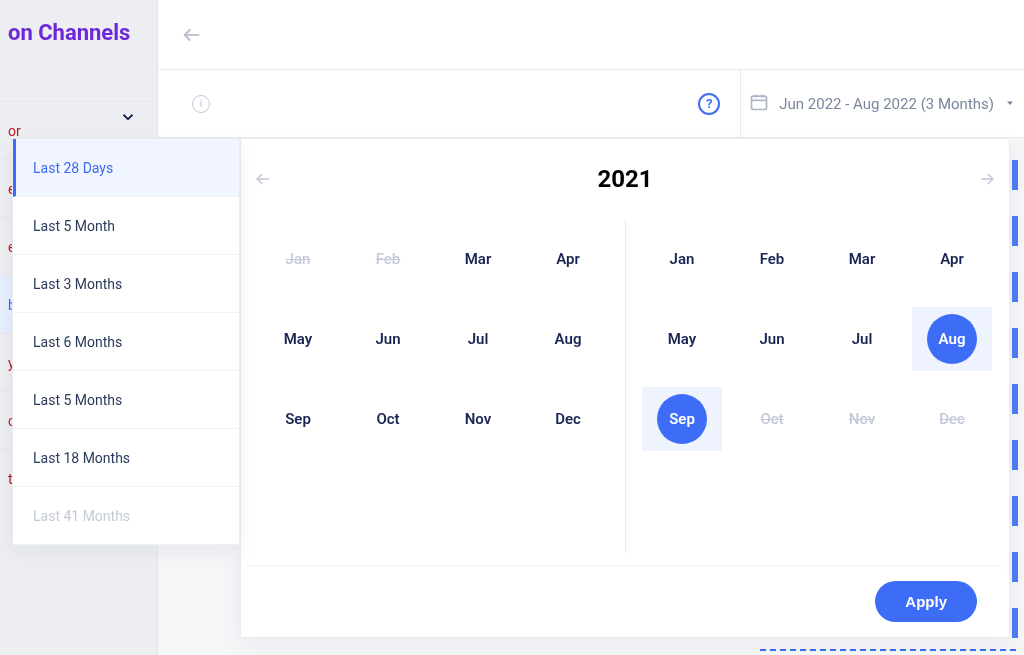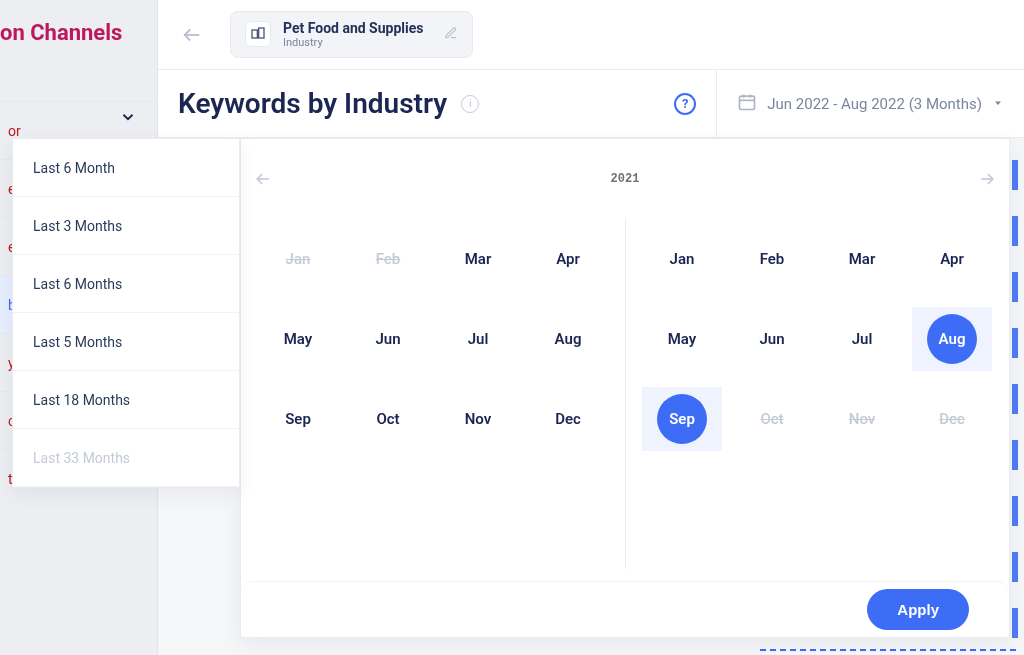--- a/index.html
+++ b/index.html
@@ -15,22 +15,22 @@
     .sidebar-fragment {
       position: absolute;
       top: 0; left: 0; width: 158px; height: 655px;
       background: #eceef2;
       border-right: 1px solid #e1e4ea;
       padding-top: 20px;
     }
     .sidebar-title {
       font-size: 22px;
       font-weight: 700;
-      color: #be185d;
-      padding-left: 0;
+      color: #6d28d9;
+      padding-left: 8px;
       margin-bottom: 56px;
       white-space: nowrap;
     }
     .chevron {
       position: absolute;
       right: 20px;
       top: 108px;
       cursor: pointer;
     }
     .sidebar-items {
@@ -124,21 +124,21 @@
       font-size: 13px; font-weight: 700; color: #3d6df6;
       cursor: pointer;
       margin-left: auto;
       margin-right: 20px;
     }
     .daterange-box {
       height: 68px;
       border-left: 1px solid #e9ebef;
       display: flex;
       align-items: center;
-      padding: 0 20px;
+      padding: 0 8px;
       gap: 10px;
       cursor: pointer;
     }
     .cal-icon { color: #aeb5c6; }
     .daterange-label { font-size: 15px; color: #7a859e; }
     .dd-caret { color: #7a859e; }
 
     
     .preset-panel {
       position: absolute;
@@ -188,21 +188,21 @@
     .nav-arrow {
       width: 44px;
       display: flex; align-items: center; justify-content: center;
       color: #c4cad8;
       cursor: pointer;
       height: 40px;
     }
     .year-col {
       flex: 1;
       display: flex; align-items: center; justify-content: center;
-      font-size: 12px; font-weight: 700; color: #737373; font-family: Liberation Mono, monospace;
+      font-size: 24px; font-weight: 700; color: #000000;
     }
     .months-grid-row {
       display: flex;
       flex: 1;
       position: relative;
     }
     .divider {
       position: absolute;
       top: 0; bottom: 12px; left: 50%;
       width: 1px;
@@ -236,25 +236,25 @@
     }
     .month-cell .range-bg {
       position: absolute;
       width: 80px; height: 64px;
       background: #eef3fe;
       z-index: -2;
     }
     .month-cell.selected { color: #fff; }
 
     .footer {
-      height: 56px;
+      height: 72px;
       display: flex;
       align-items: center;
       justify-content: flex-end;
-      padding-right: 40px;
+      padding-right: 32px;
       border-top: 1px solid #f1f2f5;
       border-radius: 12px;
     }
     .apply-btn {
       background: #3d6df6;
       color: #fff;
       font-size: 15px;
       font-weight: 700;
       border: none;
       border-radius: 22px;
@@ -299,42 +299,23 @@
   </div>
 </div>
 
 <div class="topbar">
   <div class="back-arrow">
     <svg width="22" height="22" viewBox="0 0 24 24" fill="none" stroke="#b8bfcf" stroke-width="2">
         <line x1="20" y1="12" x2="4" y2="12"></line>
         <polyline points="10 18 4 12 10 6"></polyline>
       </svg>
   </div>
-  <div class="entity-chip">
-    <div class="entity-icon">
-      <svg width="16" height="16" viewBox="0 0 24 24" fill="none" stroke="#4a5777" stroke-width="2">
-          <rect x="3" y="6" width="8" height="12"></rect>
-          <rect x="13" y="3" width="8" height="15"></rect>
-        </svg>
-    </div>
-    <div class="entity-text">
-      <div class="entity-title">Pet Food and Supplies</div>
-      <div class="entity-sub">Industry</div>
-    </div>
-    <div class="pencil">
-      <svg width="14" height="14" viewBox="0 0 24 24" fill="none" stroke="#b8bfcf" stroke-width="2">
-          <path d="M12 20h9"></path>
-          <path d="M16.5 3.5a2.12 2.12 0 013 3L7 19l-4 1 1-4z"></path>
-        </svg>
-    </div>
-  </div>
 </div>
 
 <div class="pageheader">
-  <div class="page-title">Keywords by Industry</div>
   <span class="info-icon">i</span>
   <span class="help-icon">?</span>
   <div class="daterange-box">
     <span class="cal-icon">
       <svg width="20" height="20" viewBox="0 0 24 24" fill="none" stroke="#aeb5c6" stroke-width="2">
           <rect x="3" y="5" width="18" height="16" rx="2"></rect>
           <line x1="3" y1="10" x2="21" y2="10"></line>
           <line x1="8" y1="3" x2="8" y2="7"></line>
           <line x1="16" y1="3" x2="16" y2="7"></line>
         </svg>
@@ -342,26 +323,27 @@
     <span class="daterange-label">Jun 2022 - Aug 2022 (3 Months)</span>
     <span class="dd-caret">
       <svg width="12" height="12" viewBox="0 0 24 24" fill="#7a859e">
           <polygon points="6,9 18,9 12,16"></polygon>
         </svg>
     </span>
   </div>
 </div>
 
 <div class="preset-panel" id="preset-panel">
-    <div class="preset-item">Last 6 Month</div>
+    <div class="preset-item active">Last 28 Days</div>
+    <div class="preset-item">Last 5 Month</div>
     <div class="preset-item">Last 3 Months</div>
     <div class="preset-item">Last 6 Months</div>
     <div class="preset-item">Last 5 Months</div>
     <div class="preset-item">Last 18 Months</div>
-    <div class="preset-item disabled">Last 33 Months</div>
+    <div class="preset-item disabled">Last 41 Months</div>
   </div>
 
 <div class="month-panel">
   <div class="years-row">
     <div class="nav-arrow">
       <svg width="20" height="20" viewBox="0 0 24 24" fill="none" stroke="#c4cad8" stroke-width="2">
           <line x1="19" y1="12" x2="5" y2="12"></line>
           <polyline points="11 18 5 12 11 6"></polyline>
         </svg>
     </div>

